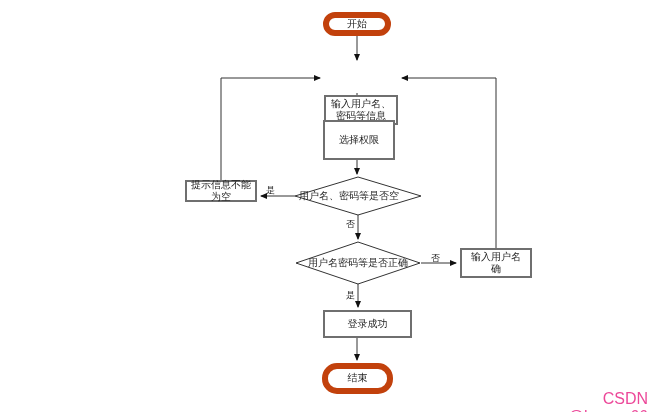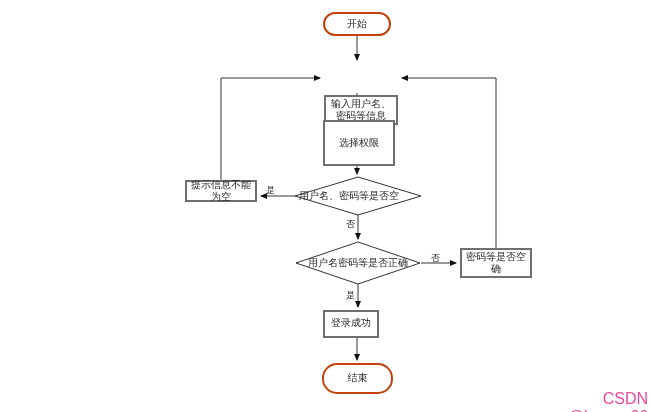--- a/index.html
+++ b/index.html
@@ -34,21 +34,21 @@
     justify-content: center;
     text-align: center;
     background: #ffffff;
     color: #1f1f1f;
     font-size: 10px;
     line-height: 1.25;
     white-space: pre-line;
     box-sizing: border-box;
   }
   .process { border: 2px solid #6f6f6f; }
-  .terminal { border: 2px solid #c2410c; }
+  .terminal { border: 6px solid #c2410c; }
   .decision-text {
     position: absolute;
     z-index: 2;
     display: flex;
     align-items: center;
     justify-content: center;
     text-align: center;
     color: #1f1f1f;
     font-size: 10px;
     background: transparent;
@@ -57,24 +57,24 @@
     position: absolute;
     z-index: 3;
     color: #1f1f1f;
     font-size: 9px;
     line-height: 1;
     background: transparent;
   }
   
   .n-start   { left: 323px; top: 12px;  width: 68px; height: 24px; border-radius: 12px; }
   .n-input   { left: 324px; top: 63px;  width: 74px; height: 30px; margin-top: 32px; }
-  .n-select  { left: 323px; top: 120px; width: 72px; height: 46px; }
+  .n-select  { left: 323px; top: 120px; width: 72px; height: 40px; }
   .n-lefthint{ left: 185px; top: 180px; width: 72px; height: 22px; }
   .n-righthint{ left: 460px; top: 248px; width: 72px; height: 30px; }
-  .n-login   { left: 323px; top: 310px; width: 56px; height: 28px; font-family: Liberation Mono, monospace; }
+  .n-login   { left: 323px; top: 310px; width: 89px; height: 28px; }
   .n-end     { left: 322px; top: 363px; width: 71px; height: 31px; border-radius: 15px; }
   .t-empty   { left: 286px; top: 177px; width: 126px; height: 38px; }
   .t-correct { left: 296px; top: 242px; width: 124px; height: 42px; }
   
   .l-empty-yes   { left: 266px; top: 186px; }
   .l-empty-no    { left: 346px; top: 220px; }
   .l-correct-no  { left: 431px; top: 254px; }
   .l-correct-yes { left: 346px; top: 291px; }
   .watermark {
     position: absolute;
@@ -117,21 +117,21 @@
 
   <div class="node process n-select">选择权限</div>
 
   <div class="decision-text t-empty">用户名、密码等是否空</div>
 
   <div class="node process n-lefthint">提示信息不能
 为空</div>
 
   <div class="decision-text t-correct">用户名密码等是否正确</div>
 
-  <div class="node process n-righthint">密码等是否空
+  <div class="node process n-righthint">输入用户名
 确</div>
 
   <div class="node process n-login">登录成功</div>
 
   <div class="node terminal n-end">结束</div>
 
   <div class="edge-label l-empty-yes">是</div>
 
   <div class="edge-label l-empty-no">否</div>
 

